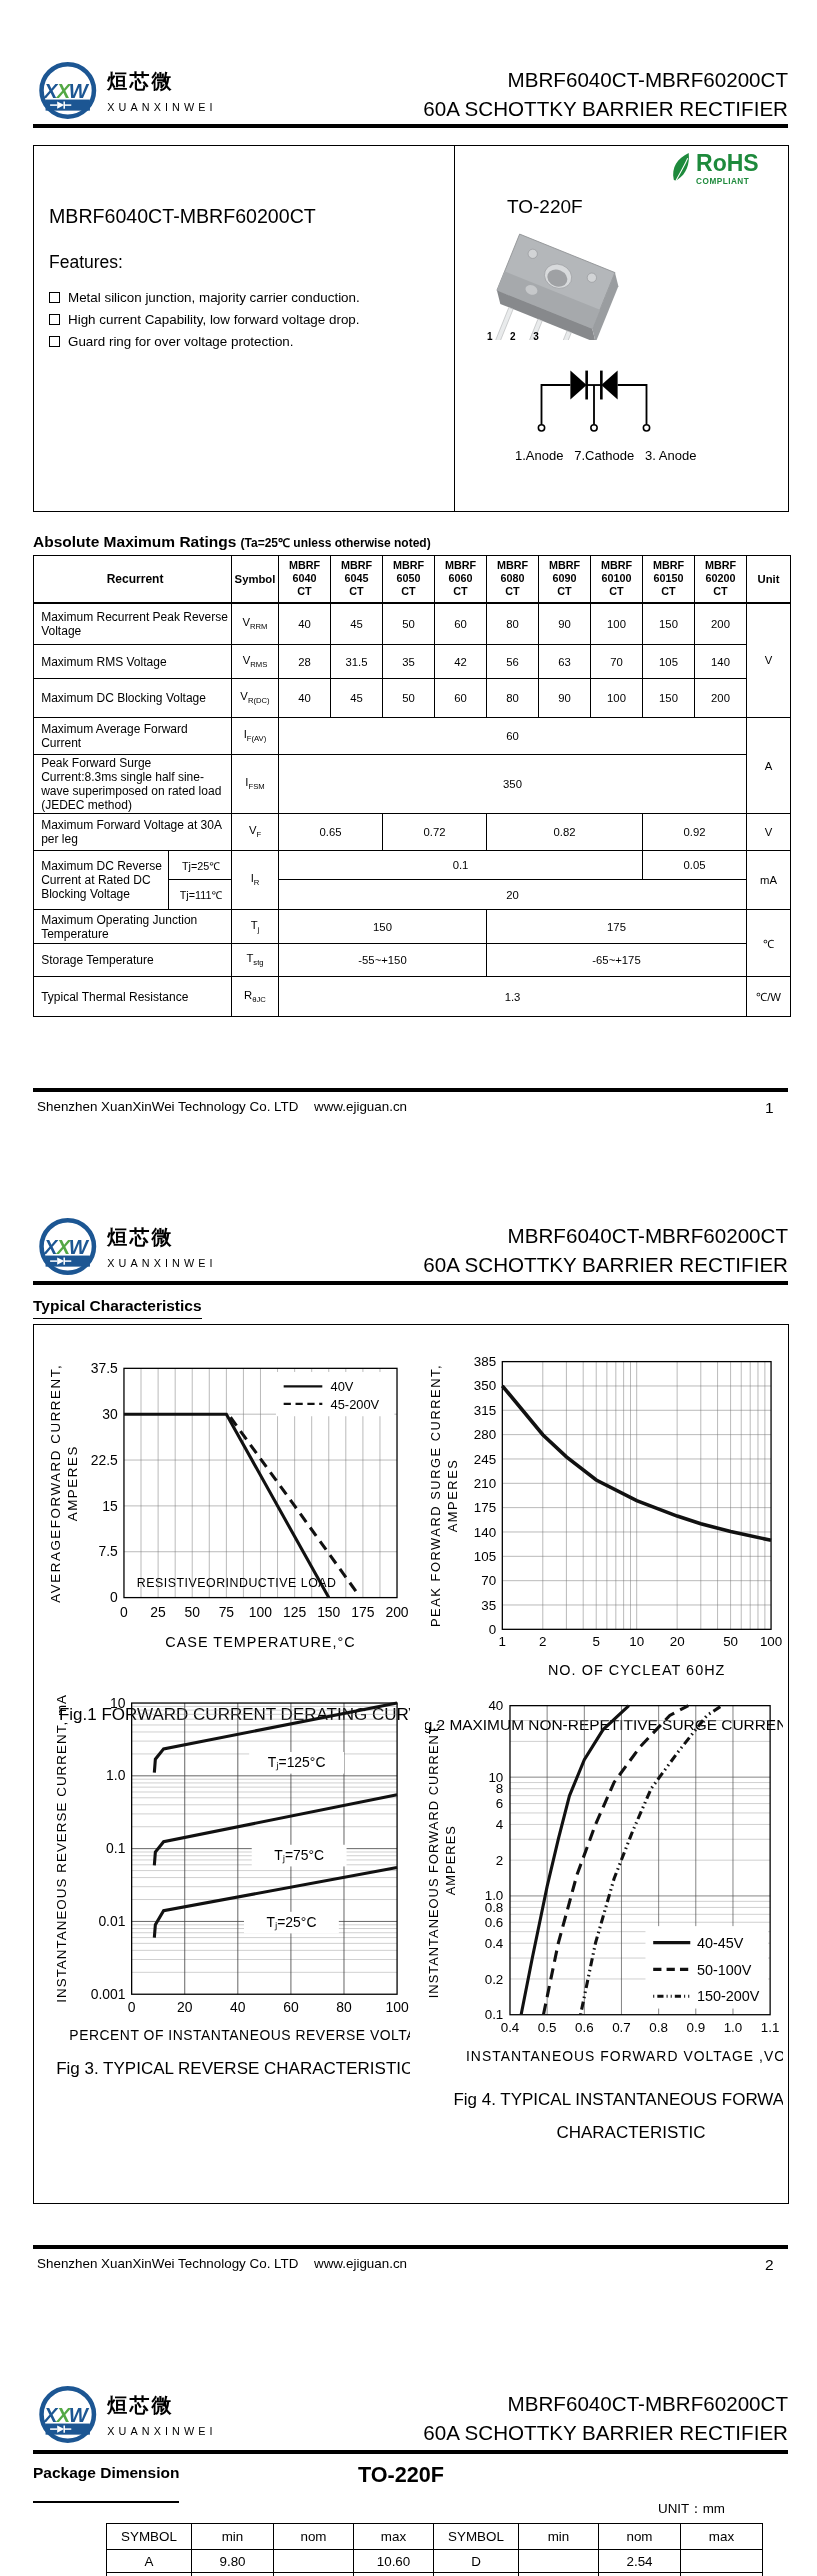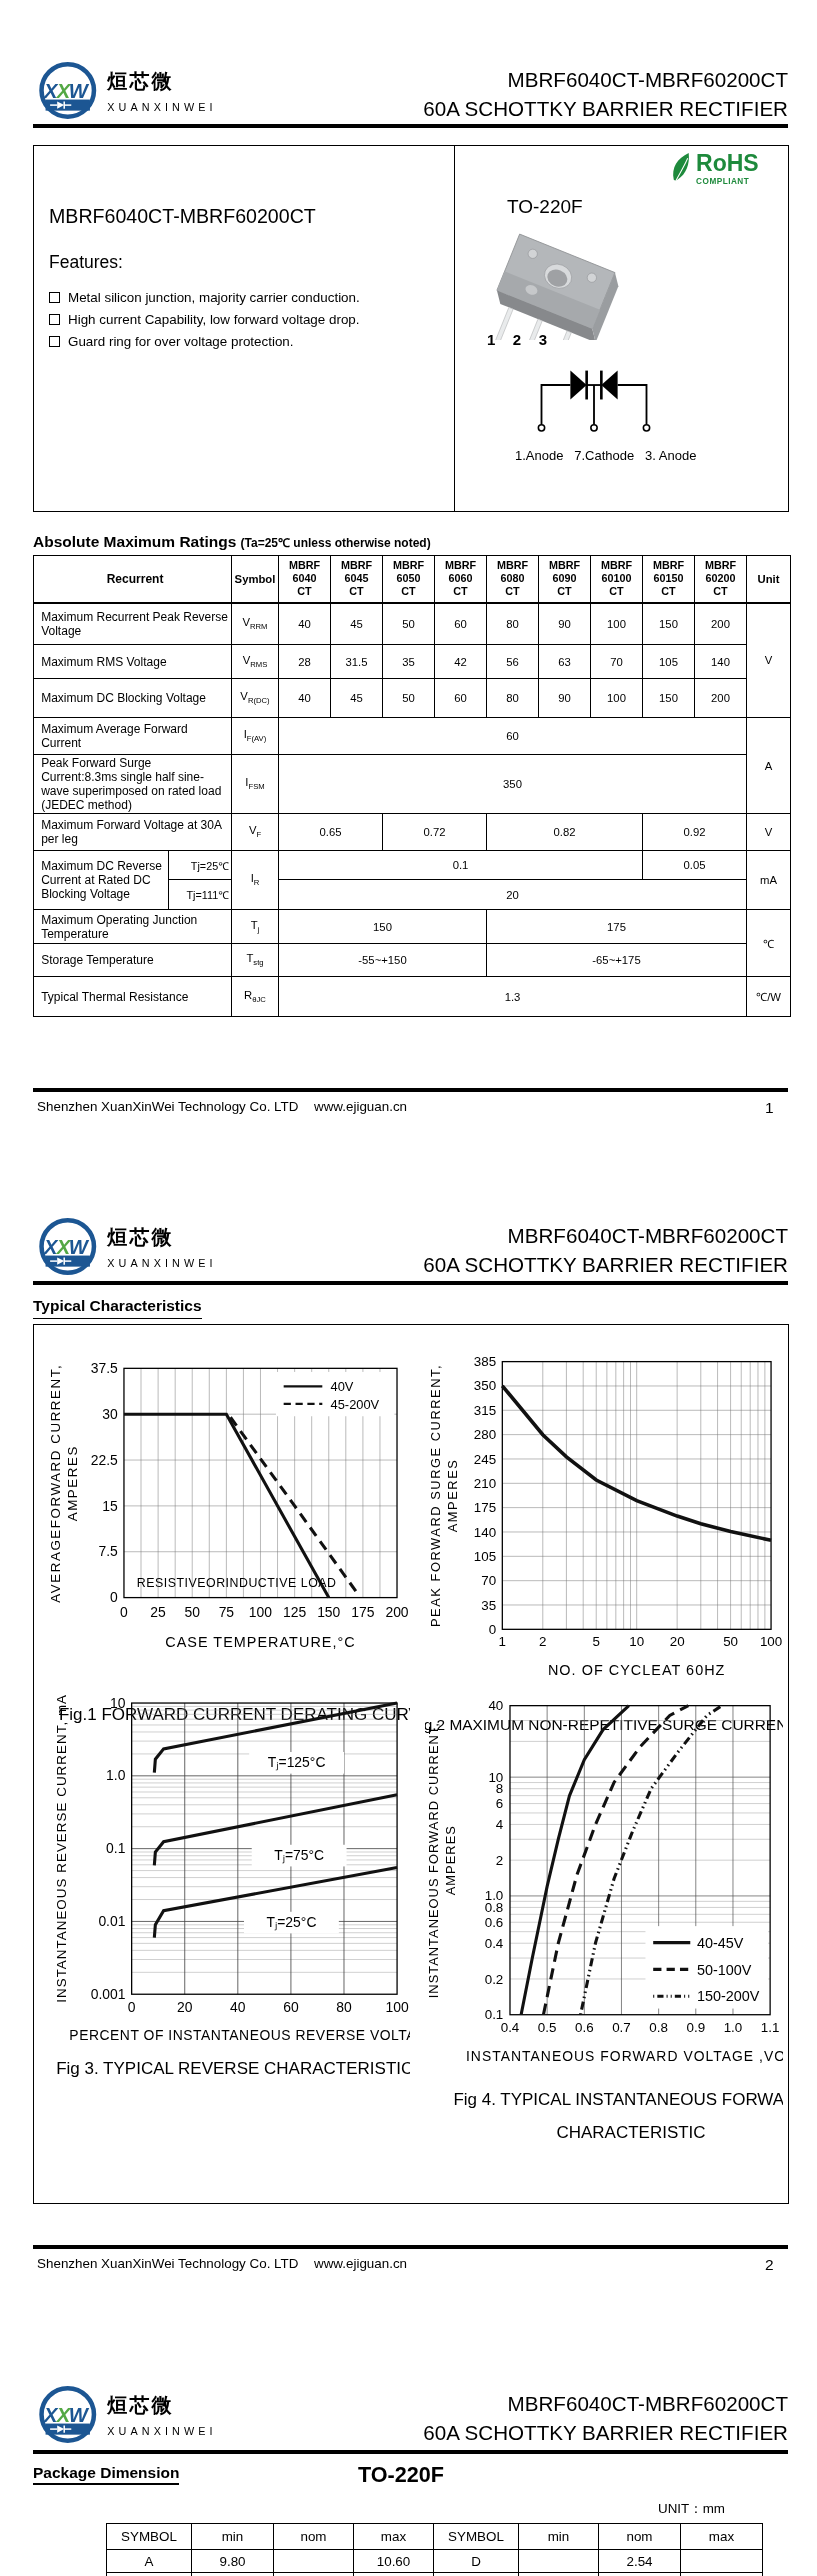--- a/index.html
+++ b/index.html
@@ -31,43 +31,43 @@
   .feat-head{left:49px;top:252px;font-size:17.5px}
   .features{left:49px;top:289px;width:361px;font-size:13.4px}
   .feat{margin-bottom:4.6px;line-height:17.5px}
   .feat .box{width:8.8px;height:8.8px;border:1px solid #000;display:inline-block;margin-right:8.2px;vertical-align:-1px}
   .feat .l2{padding-left:22px;line-height:17.5px}
   .rohs{left:670px;top:152px;display:flex;align-items:flex-start}
   .rohs-txt{margin-left:3.1px}
   .rohs-t{font-size:23px;font-weight:bold;color:#1e8a3c;line-height:23px}
   .rohs-s{font-size:8.2px;font-weight:bold;color:#1e8a3c;letter-spacing:0.5px;margin-top:2.1px}
   .pkg-name{left:507px;top:196px;font-size:19px}
-  .pins-row{left:487px;top:331px;font-size:15px;font-weight:bold}
+  .pins-row{left:487px;top:331px;font-size:10px;font-weight:bold}
   .pins-row span{margin-right:17.5px}
   .pin-legend{left:515px;top:448px;font-size:13px;white-space:pre}
 
   
   .amr-head{left:33px;top:533px;font-size:15.5px;font-weight:bold}
   .amr-note{font-size:12px;font-weight:bold}
   table{border-collapse:collapse;table-layout:fixed}
   .amr{position:absolute;left:33px;top:555px;width:754px;border:1.5px solid #000}
   .amr td{border:1px solid #000;text-align:center;font-size:11.3px;padding:1px 2.1px;overflow:hidden}
   .amr td.param{text-align:left;font-size:12px;padding-left:7.2px}
   .amr tr.h td{font-weight:bold;border-bottom:2.1px solid #000}
   .amr td.model{white-space:pre-line;font-size:10.8px;line-height:13.4px}
   .amr sub{font-size:7.7px}
-  .amr td.cond{font-size:10.8px;text-align:right;padding-left:4.1px}
+  .amr td.cond{font-size:10.8px;text-align:center;padding-left:4.1px}
 
   
   .tc-head{left:33px;top:1297px;font-size:15.5px;font-weight:600;border-bottom:1.5px solid #000;padding-bottom:2.6px}
   .figbox{left:33px;top:1324px;width:754px;height:878px;border:1px solid #000}
   svg text{font-family:"Liberation Sans",sans-serif}
 
   
-  .pd-head{left:33px;top:2464px;font-size:15.5px;font-weight:bold;border-bottom:2.1px solid #000;padding-bottom:1px}
+  .pd-head{left:33px;top:2464px;font-size:15.5px;font-weight:bold;border-bottom:2.1px solid #000;padding-bottom:19px}
   .pd-pkg{left:358px;top:2462px;font-size:21.6px;font-weight:bold}
   .pd-unit{left:658px;top:2500px;font-size:13.4px}
   .dim{position:absolute;left:106px;top:2523px;width:657px;border:1.5px solid #000}
   .dim td{border:1px solid #000;text-align:center;font-size:13.4px;overflow:hidden}
   .dim tr.h td{border-bottom:1.5px solid #000}
 </style>
 </head>
 <body>
 
 <div class="sheet">

